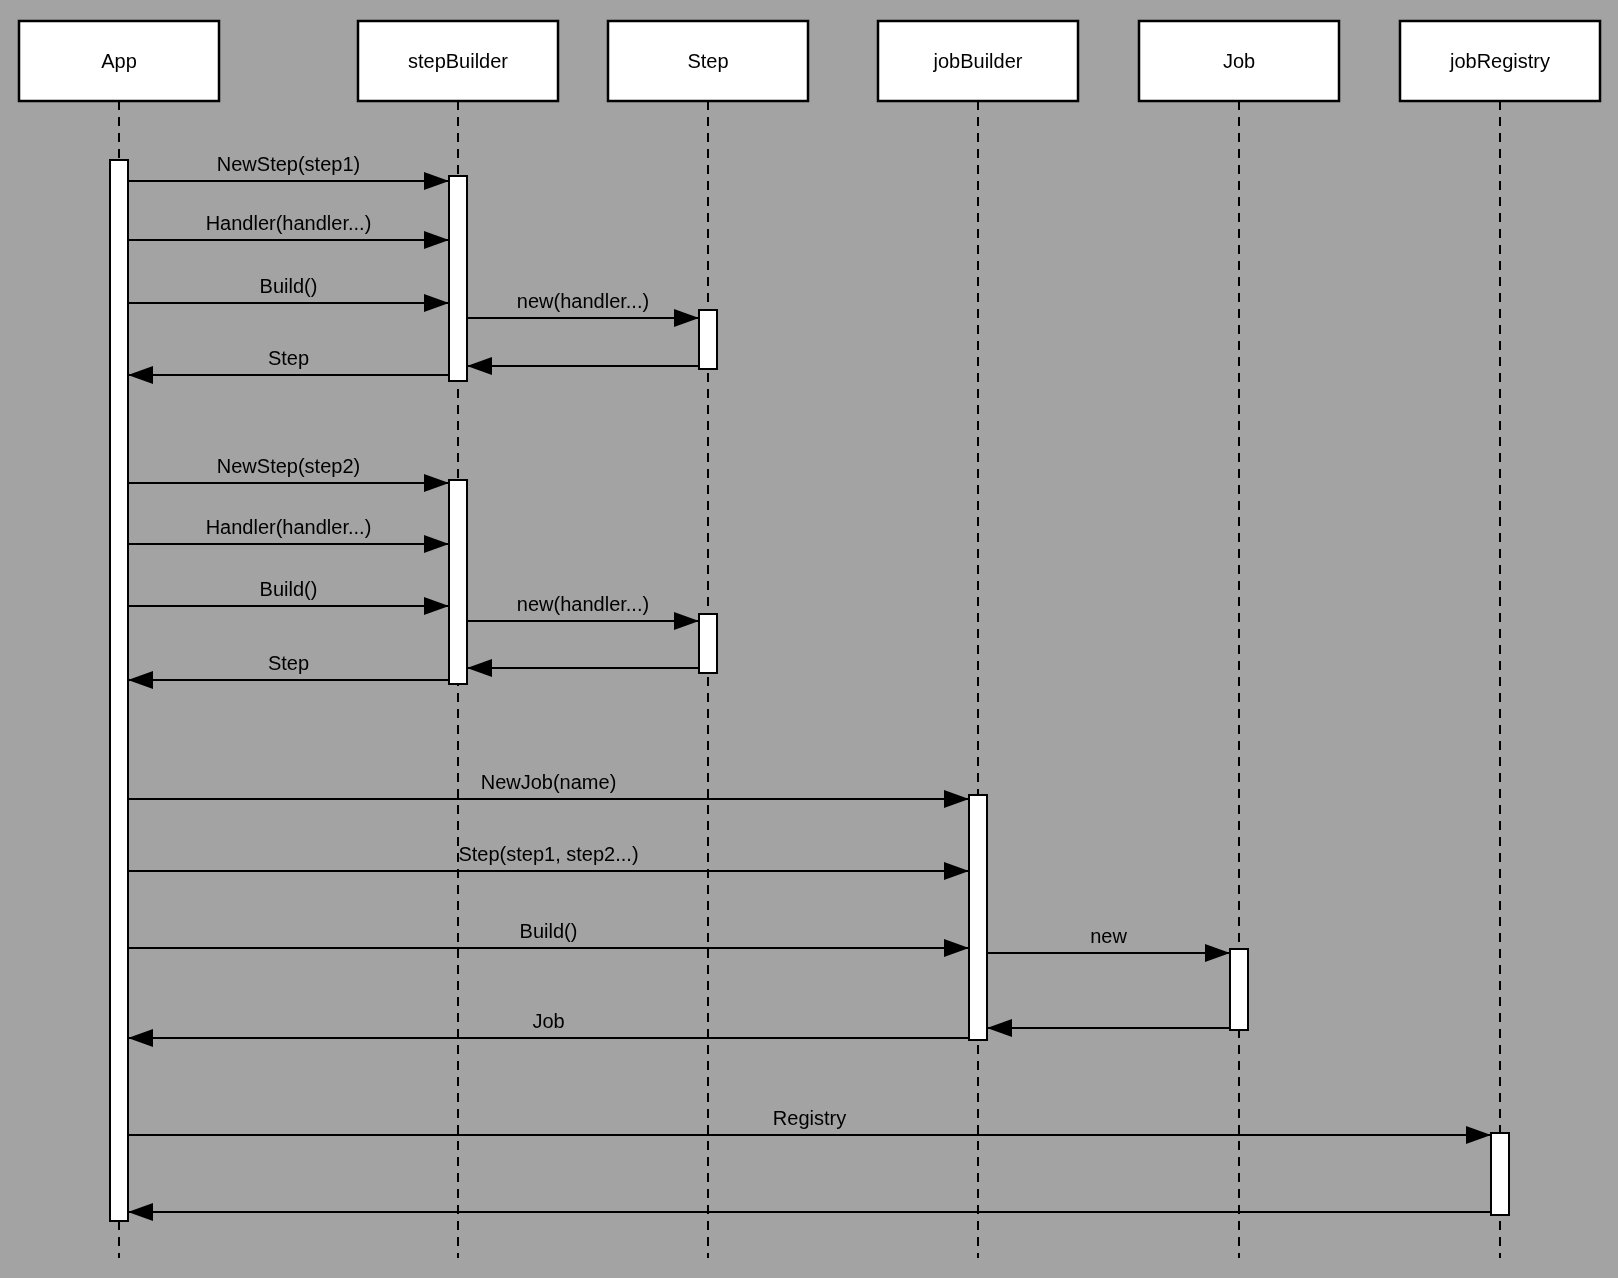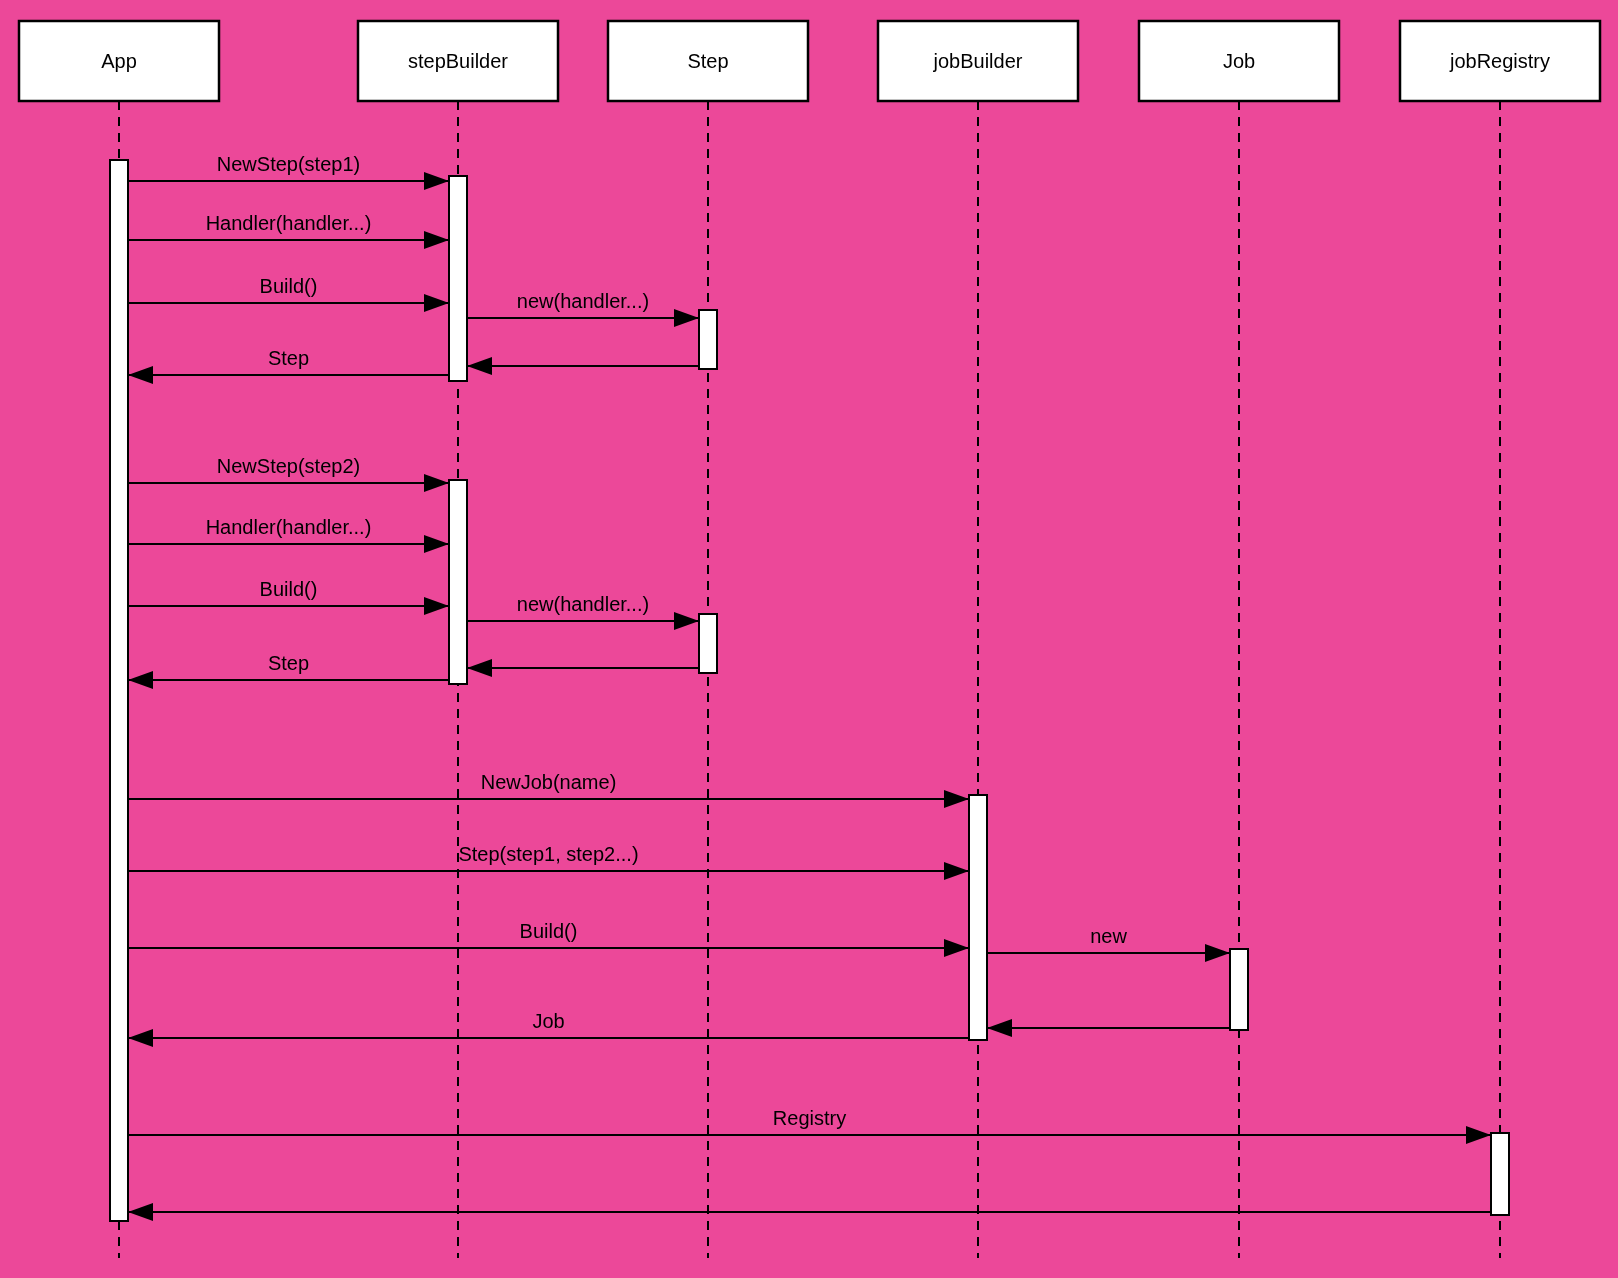--- a/index.html
+++ b/index.html
@@ -4,21 +4,21 @@
 <style>
   html, body {
     margin: 0;
     padding: 0;
     background: #ffffff;
   }
   .stage {
     position: relative;
     width: 1618px;
     height: 1278px;
-    background: #ec4899;
+    background: #a3a3a3;
     overflow: hidden;
   }
   svg {
     display: block;
   }
   text {
     font-family: "Liberation Sans", "DejaVu Sans", sans-serif;
     fill: #000000;
   }
   text.participant-text {

